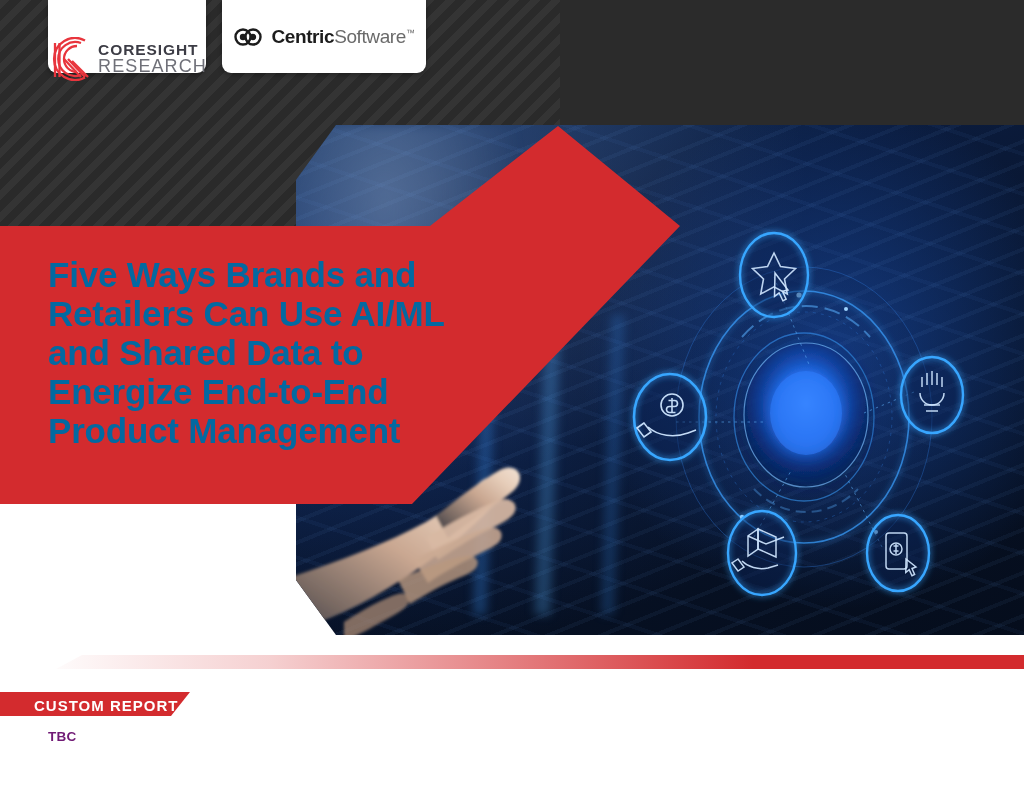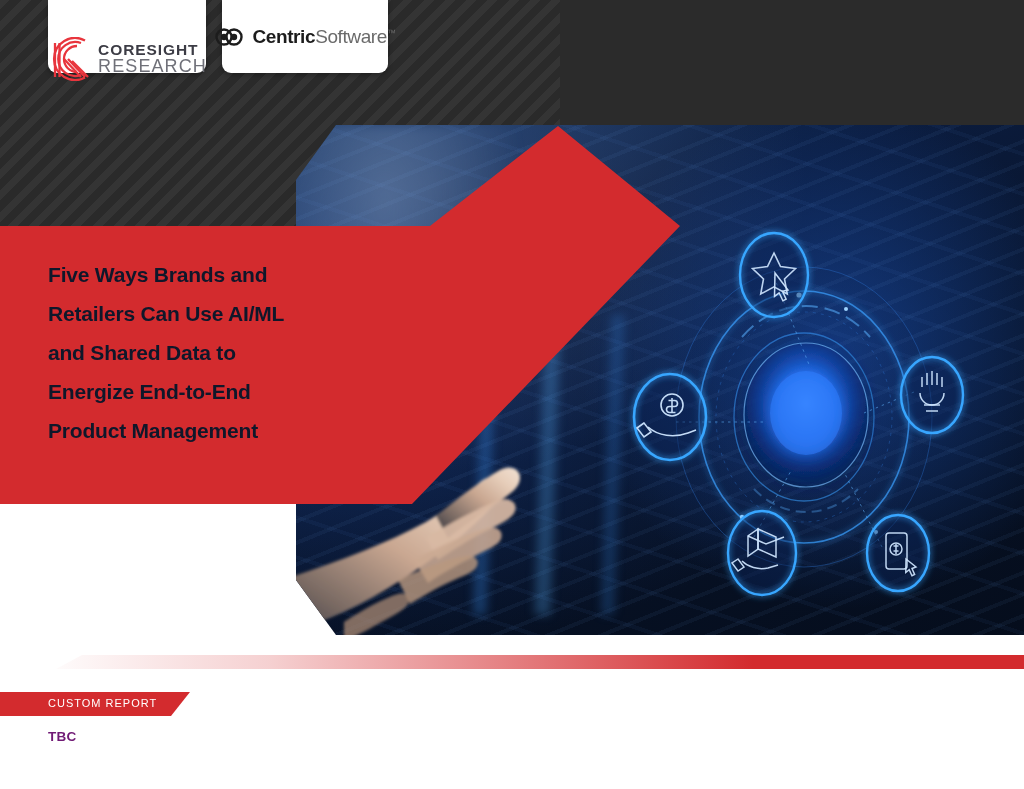--- a/index.html
+++ b/index.html
@@ -89,33 +89,33 @@
       430px 100px,
       558px 0,
       680px 100px,
       412px 378px,
       0 378px);
   }
   .title-wrap{
     position:absolute; left:48px; top:255px; width:420px;
   }
   .title{
-    color:#0f172a; font-size:21px; line-height:39px; font-weight:bold;
+    color:#0369a1; font-size:35px; line-height:39px; font-weight:bold;
     letter-spacing:-0.2px; white-space:pre-line;
   }
 
   
   .logo-card{
     position:absolute; top:0; background:#ffffff;
     border-bottom-left-radius:9px; border-bottom-right-radius:9px;
     box-shadow:0 2px 5px rgba(0,0,0,0.30);
     display:flex; align-items:center; justify-content:center;
   }
   #card-coresight{ left:48px; width:158px; height:73px; }
-  #card-centric  { left:222px; width:166px; height:73px; }
+  #card-centric  { left:222px; width:204px; height:73px; }
 
   .coresight-lockup{ display:flex; align-items:center; gap:7px;margin-top:44px; }
   .cs-mark{ width:44px; height:44px; display:block; }
   .cs-text{ line-height:1.0; }
   .cs-text .l1{ font-size:15.5px; font-weight:bold; color:#3c3c45; letter-spacing:0.9px; }
   .cs-text .l2{ font-size:18px; font-weight:normal; color:#6f7078; letter-spacing:1.1px; }
 
   .centric-lockup{ display:flex; align-items:center; gap:8px; }
   .centric-mark{ width:30px; height:20px; display:block; }
   .centric-text{ font-size:19px; letter-spacing:-0.4px; white-space:nowrap; }
@@ -128,22 +128,22 @@
     position:absolute; left:56px; top:655px; width:968px; height:14px;
     background:linear-gradient(90deg, rgba(211,43,46,0.02) 0%, rgba(211,43,46,0.22) 22%, rgba(211,43,46,0.62) 48%, #d32b2e 72%, #d32b2e 100%);
     clip-path:polygon(26px 0, 968px 0, 968px 14px, 0 14px);
   }
   .badge{
     position:absolute; left:0; top:692px; width:190px; height:24px;
     background:#d32b2e;
     clip-path:polygon(0 0, 190px 0, 171px 24px, 0 24px);
   }
   .badge-label{
-    position:absolute; left:48px; top:697px; width:200px;
-    color:#ffffff; font-size:11px; font-weight:normal; letter-spacing:1.0px;
+    position:absolute; left:34px; top:697px; width:200px;
+    color:#ffffff; font-size:15px; font-weight:bold; letter-spacing:1.0px;
   }
   .tbc{
     position:absolute; left:48px; top:729px;
     color:#701a75; font-size:13.5px; font-weight:bold; letter-spacing:0.2px;
   }
   .copyright{
     position:absolute; left:48px; top:748px;
     color:#4a4a4a; font-size:12.5px; letter-spacing:0.05px;
   }
 </style>

